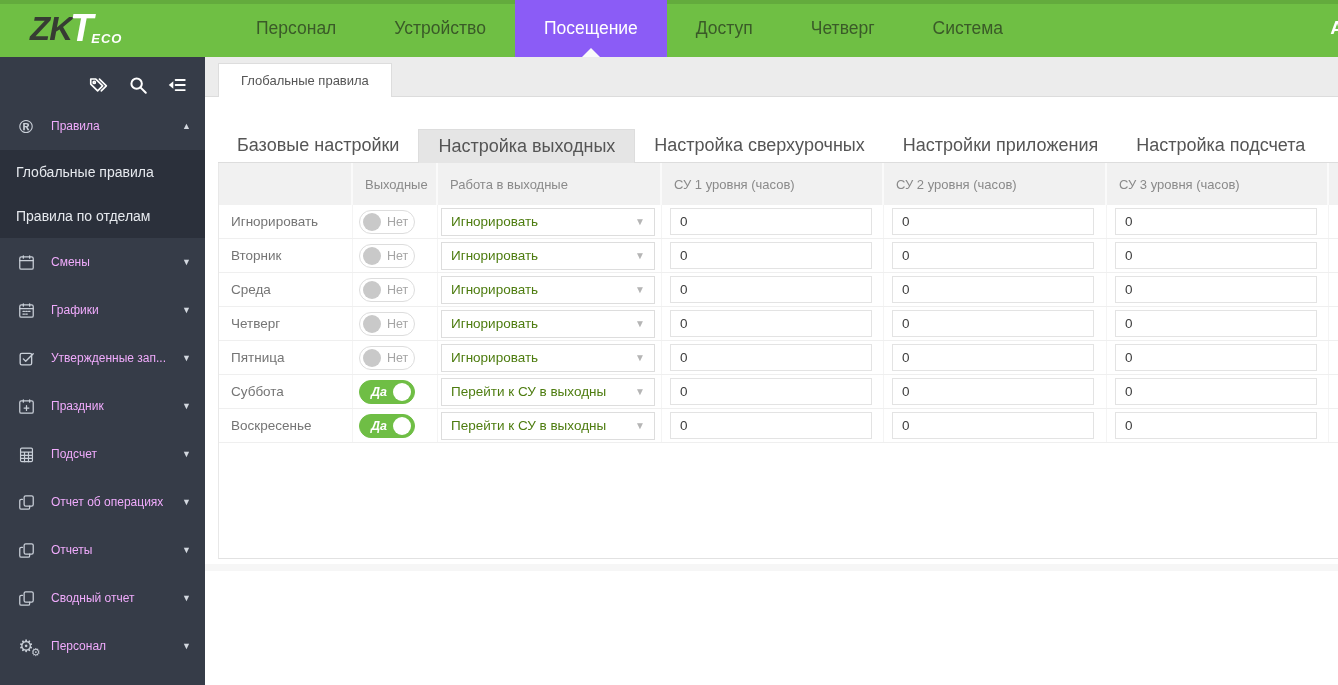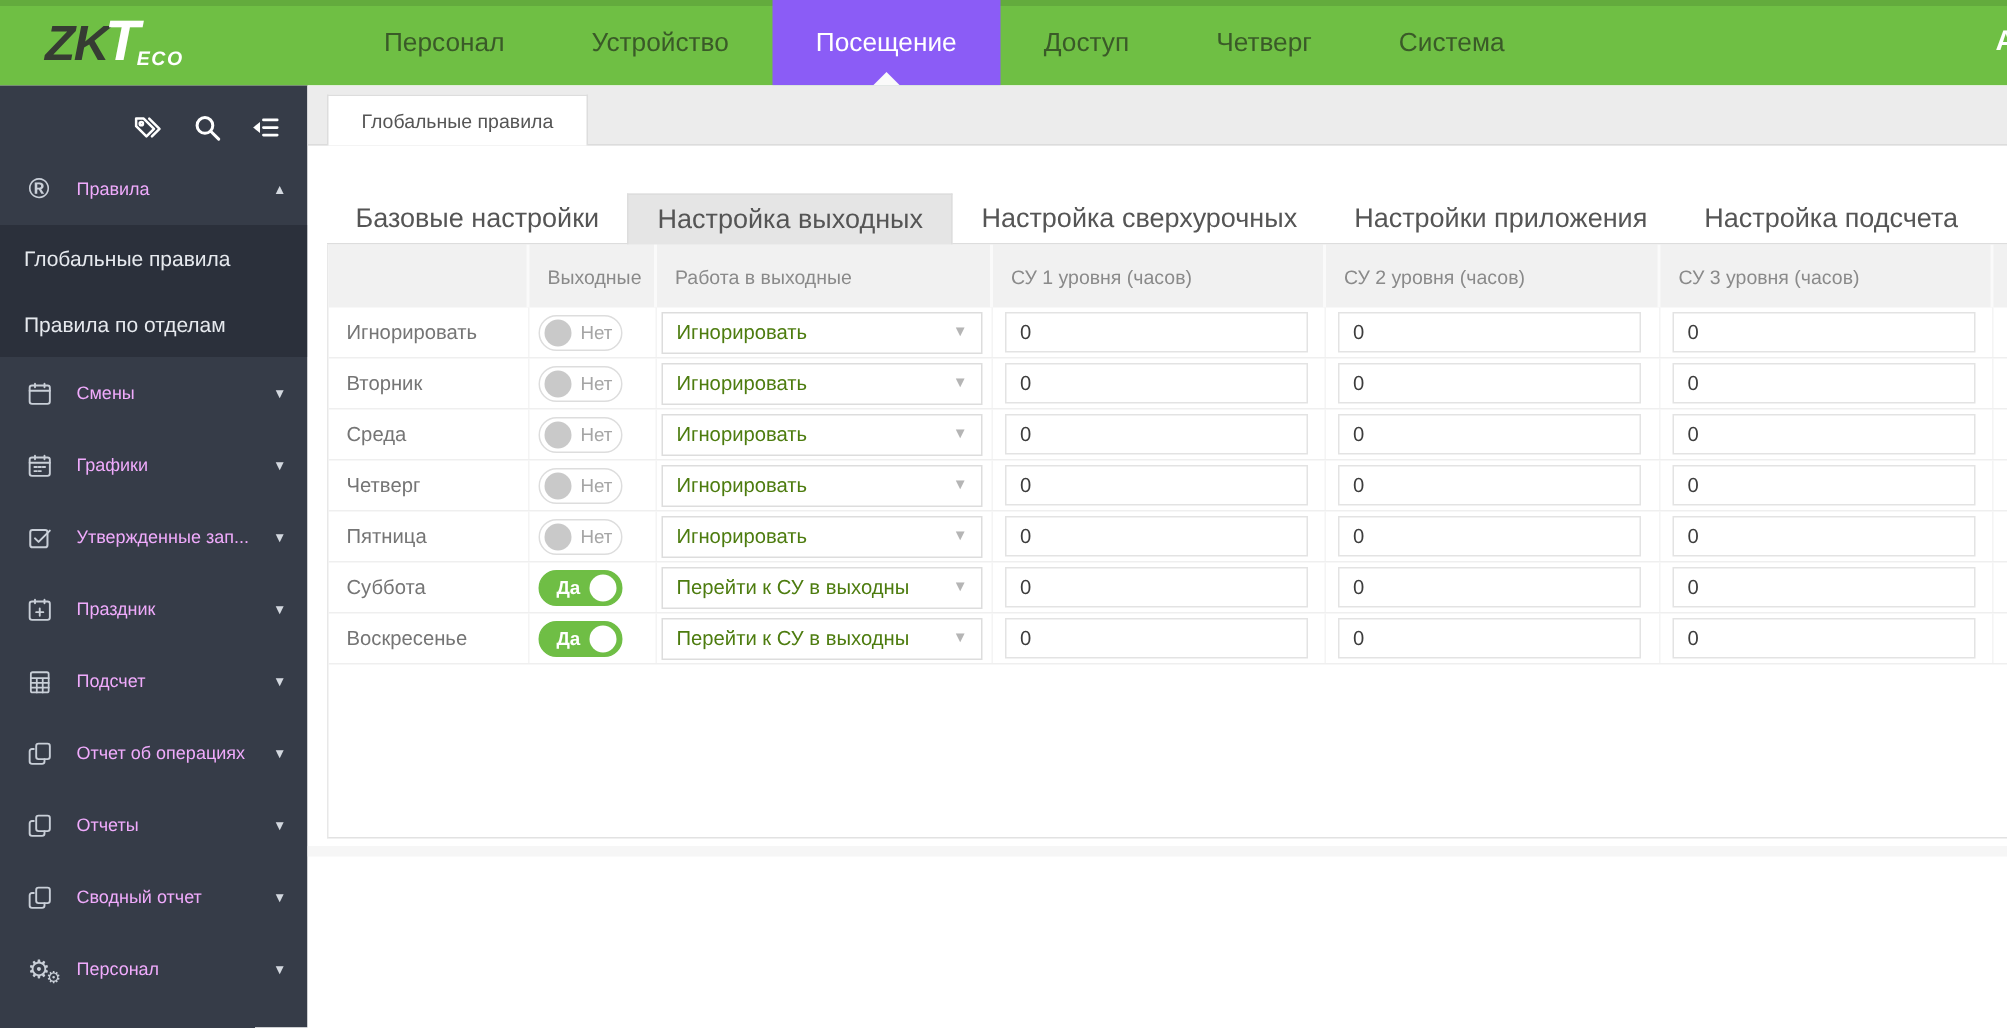--- a/index.html
+++ b/index.html
@@ -75,21 +75,21 @@
 
   
   .toggle { position: relative; width: 56px; height: 24px; border-radius: 13px;
     border: 1px solid #ddd; background: #fff; display: inline-flex; align-items: center;
     margin-left: 6px; cursor: pointer; flex: none; }
   .toggle .t-knob { position: absolute; left: 3px; top: 2px; width: 18px; height: 18px;
     border-radius: 50%; background: #c9c9c9; }
   .toggle .t-label { margin-left: 27px; font-size: 12.5px; color: #a5a5a5; }
   .toggle.on { background: #6fbe45; border-color: #6fbe45; }
   .toggle.on .t-knob { left: auto; right: 3px; background: #fff; }
-  .toggle.on .t-label { margin-left: 11px; color: #fff; font-weight: 700; }
+  .toggle.on .t-label { margin-left: 11px; color: #fff; font-weight: 700; font-style: italic; }
 
   
   .dropdown { width: 214px; height: 28px; border: 1px solid #ddd; background: #fff;
     display: flex; align-items: center; justify-content: space-between; padding: 0 9px;
     margin-left: 3px; cursor: pointer; flex: none; }
   .dropdown .dd-text { font-size: 13.5px; color: #4d7c0f; white-space: nowrap; overflow: hidden; }
   .dropdown .dd-arrow { font-size: 10px; color: #b5b5b5; margin-left: 4px; flex: none; }
 
   
   .num { width: 202px; height: 27px; border: 1px solid #e3e3e3; background: #fff;

